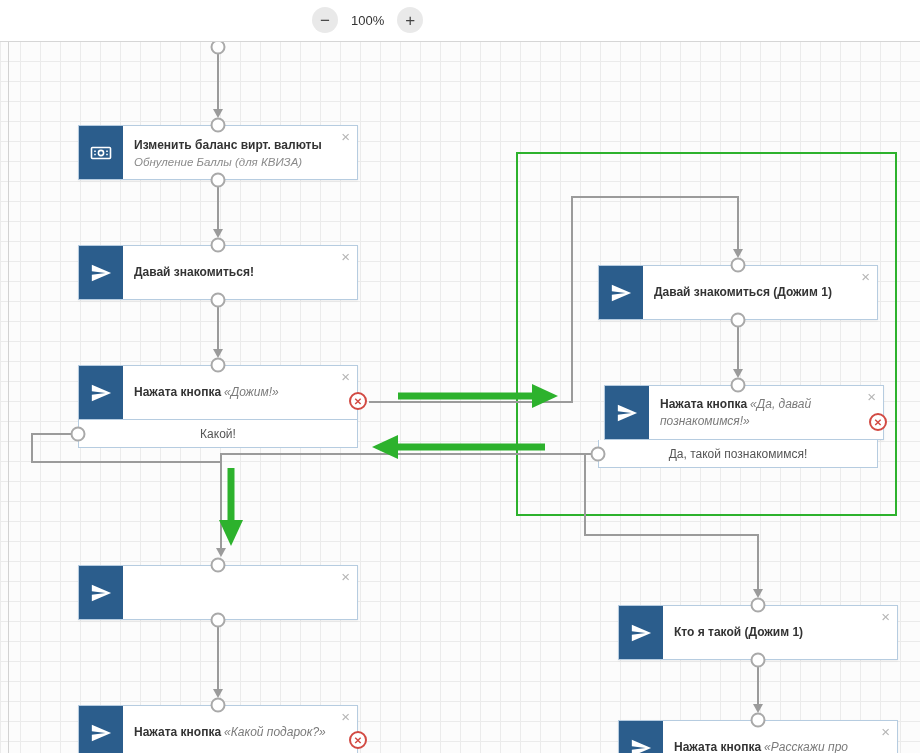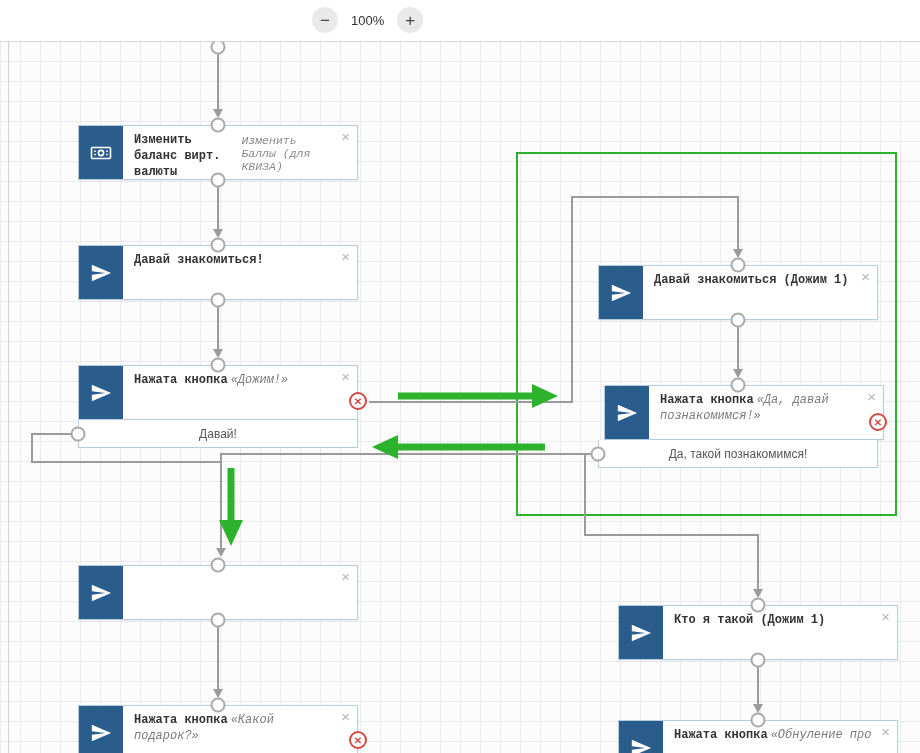--- a/index.html
+++ b/index.html
@@ -44,23 +44,22 @@
     position:absolute; width:280px; height:55px; background:#fff;
     border:1px solid #b6cce0; box-sizing:border-box;
     display:flex; z-index:10; box-shadow:0 1px 2px rgba(0,0,0,0.06);
   }
   .node-icon {
     flex:0 0 44px; width:44px; background:#2b5d8c;
     display:flex; align-items:center; justify-content:center;
   }
   .node-body {
     flex:1; padding:6px 20px 6px 11px;
-    display:flex; justify-content:space-between;
+    display:flex; flex-direction:column; justify-content:center;
     overflow:hidden;
-    font-family:Liberation Mono, monospace;
   }
   .node-title { font-size:12px; font-weight:bold; color:#333; line-height:1.35; }
   .node-title .em { font-style:italic; font-weight:normal; color:#7a7a7a; margin-left:3px; }
   .node-subtitle { font-size:11.5px; font-style:italic; color:#8a8a8a; margin-top:2px; }
   .node-close {
     position:absolute; top:3px; right:7px; color:#b5b5b5;
     font-size:15px; line-height:1; cursor:pointer; z-index:11;
   }
   .node-button {
     position:absolute; width:280px; height:28px; box-sizing:border-box;
@@ -99,21 +98,21 @@
   <div class="node-icon">
     <svg width="24" height="24" viewBox="0 0 24 24" fill="none" stroke="#fff" stroke-width="1.6">
       <rect x="2.5" y="6.5" width="19" height="11" rx="1"></rect>
       <circle cx="12" cy="12" r="2.6"></circle>
       <path d="M6 9.5v5" stroke-dasharray="1.6 1.6"></path>
       <path d="M18 9.5v5" stroke-dasharray="1.6 1.6"></path>
     </svg>
   </div>
   <div class="node-body">
     <div class="node-title">Изменить баланс вирт. валюты</div>
-    <div class="node-subtitle">Изменить Баллы (для КВИЗА)</div>
+    <div class="node-subtitle">Обнуление Баллы (для КВИЗА)</div>
   </div>
   <span class="node-close">×</span>
 </div>
 
 <div class="node" style="left:78px; top:245px;">
   <div class="node-icon">
     <svg width="22" height="22" viewBox="0 0 24 24" fill="#fff">
         <path d="M2 21l21-9L2 3v7l15 2-15 2z"></path>
       </svg>
   </div>
@@ -130,21 +129,21 @@
       </svg>
   </div>
   <div class="node-body">
     <div class="node-title">
       <span>Нажата кнопка</span><span class="em">«Дожим!»</span>
     </div>
   </div>
   <span class="node-close">×</span>
 </div>
 <div class="node-button" style="left:78px; top:420px;">
-  <span>Давай!</span>
+  <span>Какой!</span>
 </div>
 
 <div class="node" style="left:598px; top:265px;">
   <div class="node-icon">
     <svg width="22" height="22" viewBox="0 0 24 24" fill="#fff">
         <path d="M2 21l21-9L2 3v7l15 2-15 2z"></path>
       </svg>
   </div>
   <div class="node-body">
     <div class="node-title">Давай знакомиться (Дожим 1)</div>
@@ -205,21 +204,21 @@
 </div>
 
 <div class="node" style="left:618px; top:720px;">
   <div class="node-icon">
     <svg width="22" height="22" viewBox="0 0 24 24" fill="#fff">
         <path d="M2 21l21-9L2 3v7l15 2-15 2z"></path>
       </svg>
   </div>
   <div class="node-body">
     <div class="node-title">
-      <span>Нажата кнопка</span><span class="em">«Обнуление про</span>
+      <span>Нажата кнопка</span><span class="em">«Расскажи про</span>
     </div>
   </div>
   <span class="node-close">×</span>
 </div>
 
 <div class="red-x" style="left:349px; top:392px;">✕</div>
 <div class="red-x" style="left:869px; top:413px;">✕</div>
 <div class="red-x" style="left:349px; top:731px;">✕</div>
 
 <svg class="overlay" width="920" height="753">

